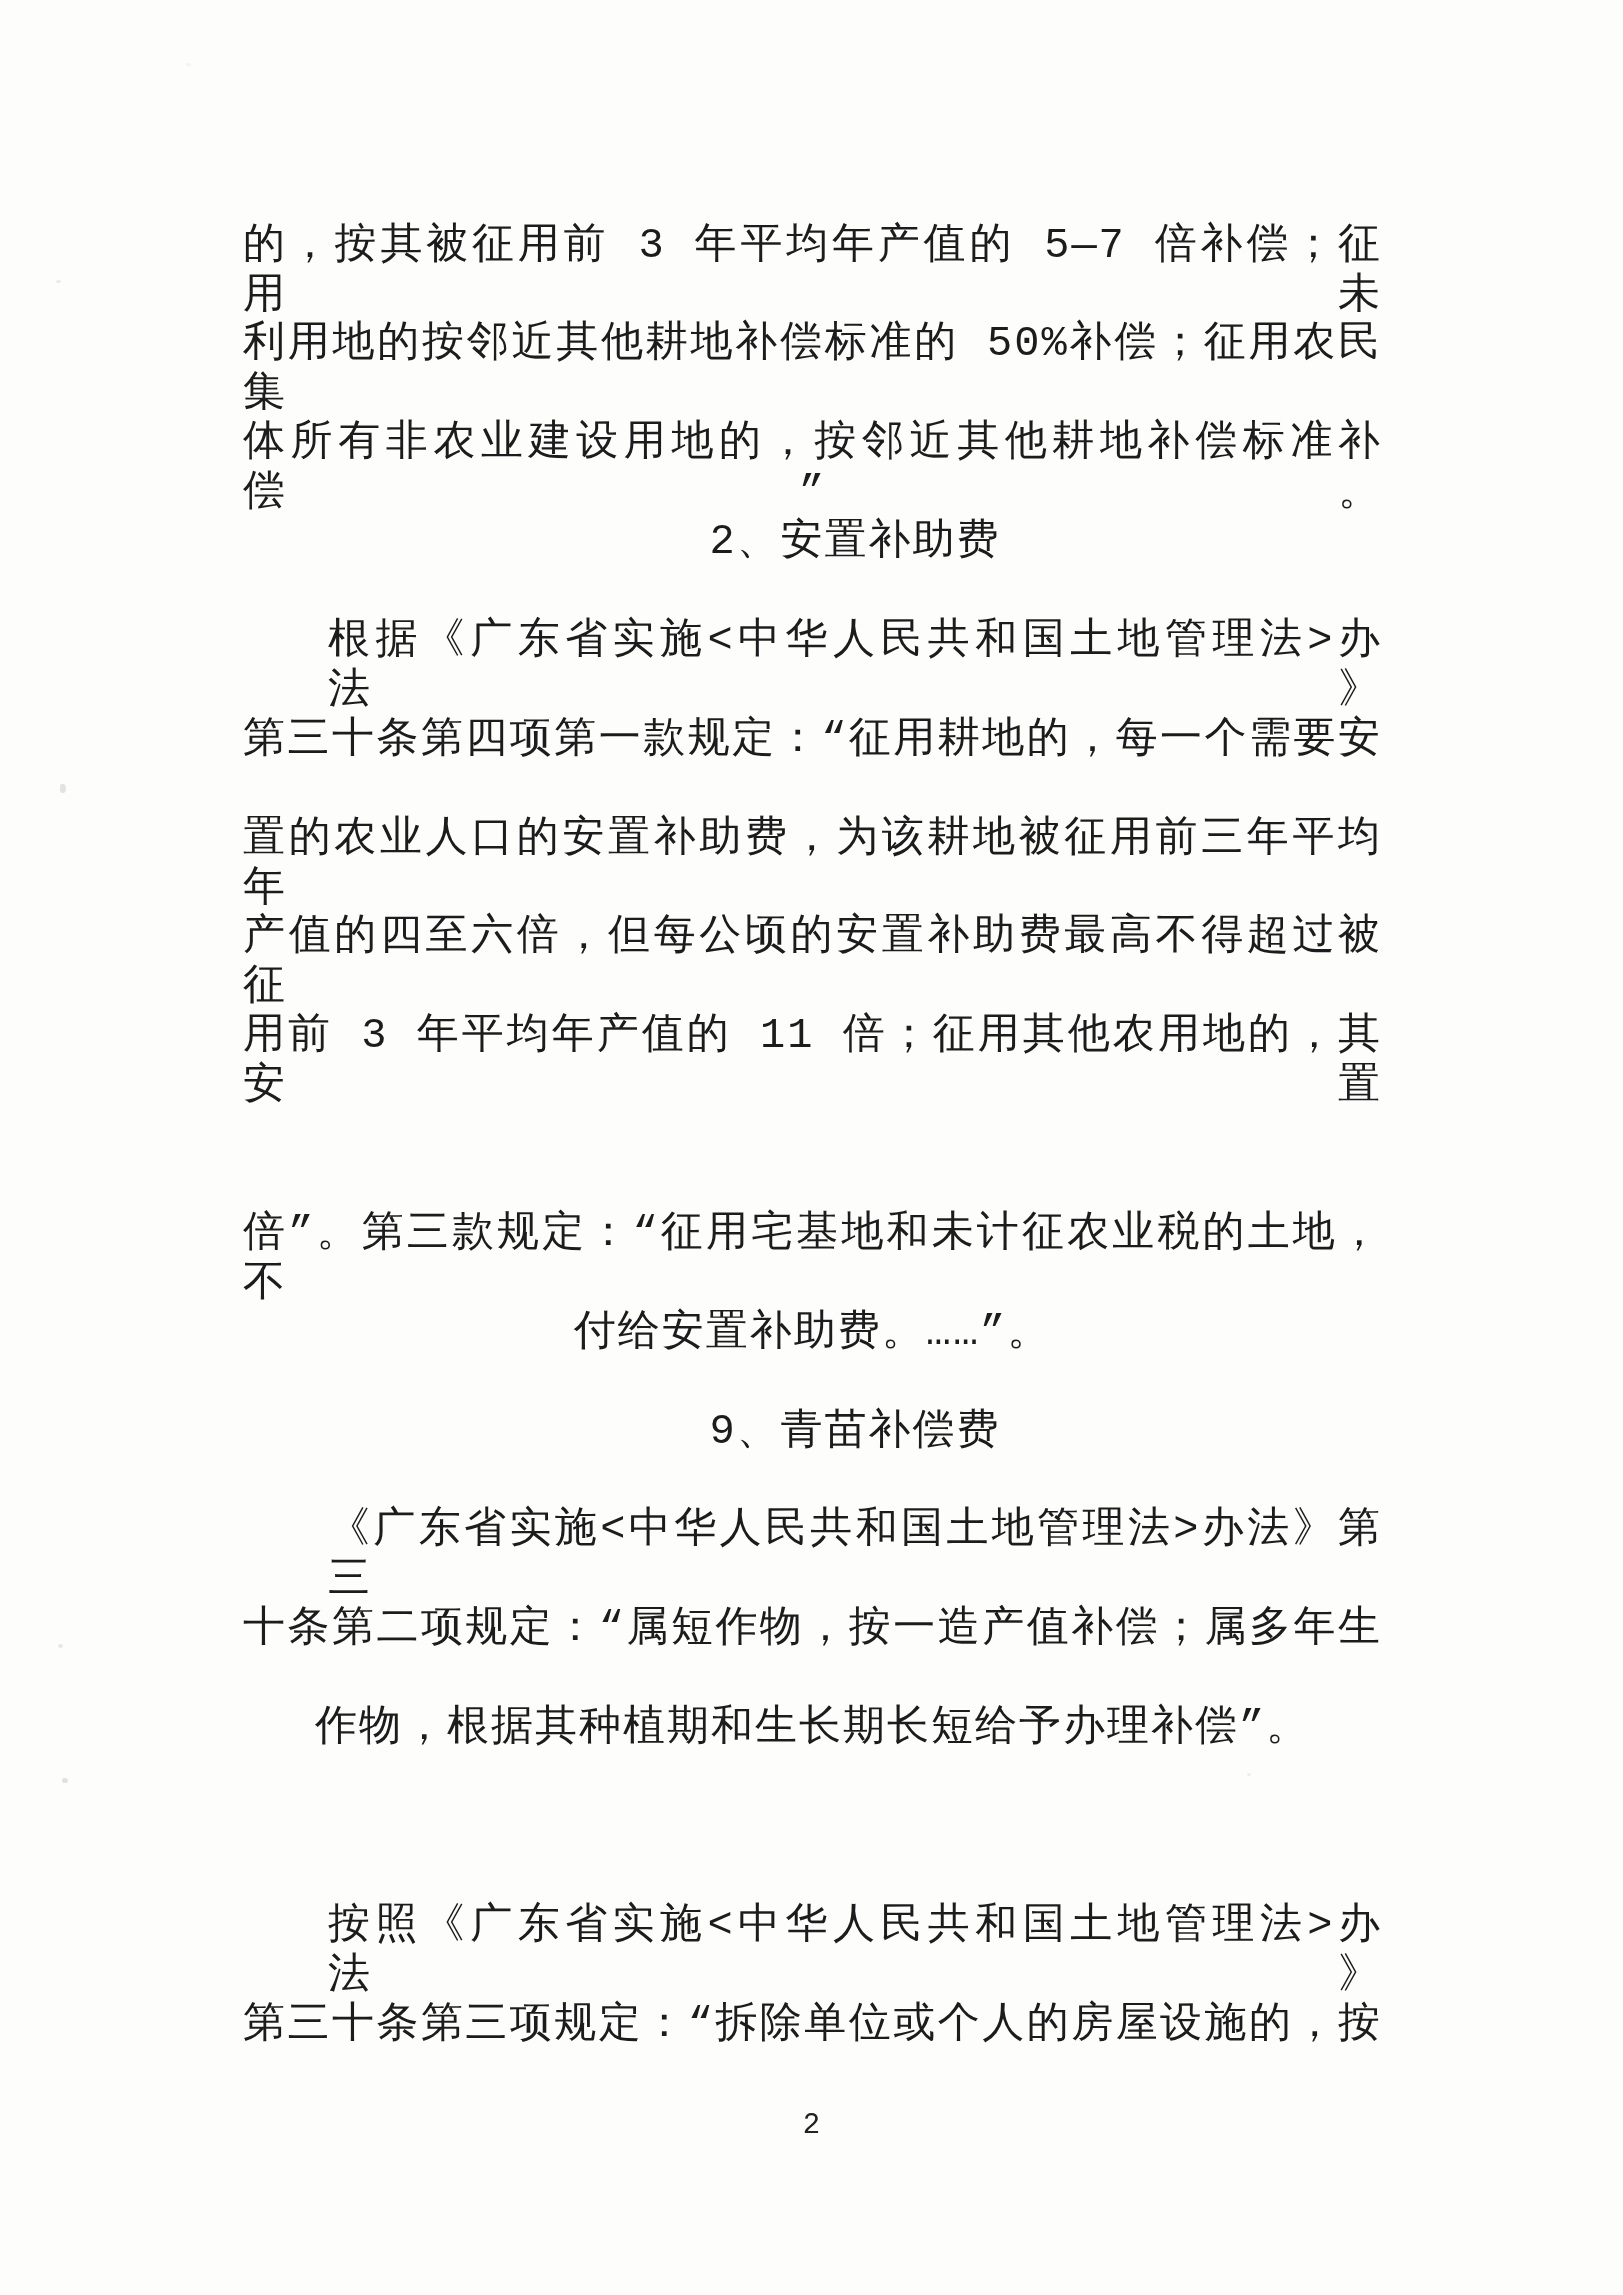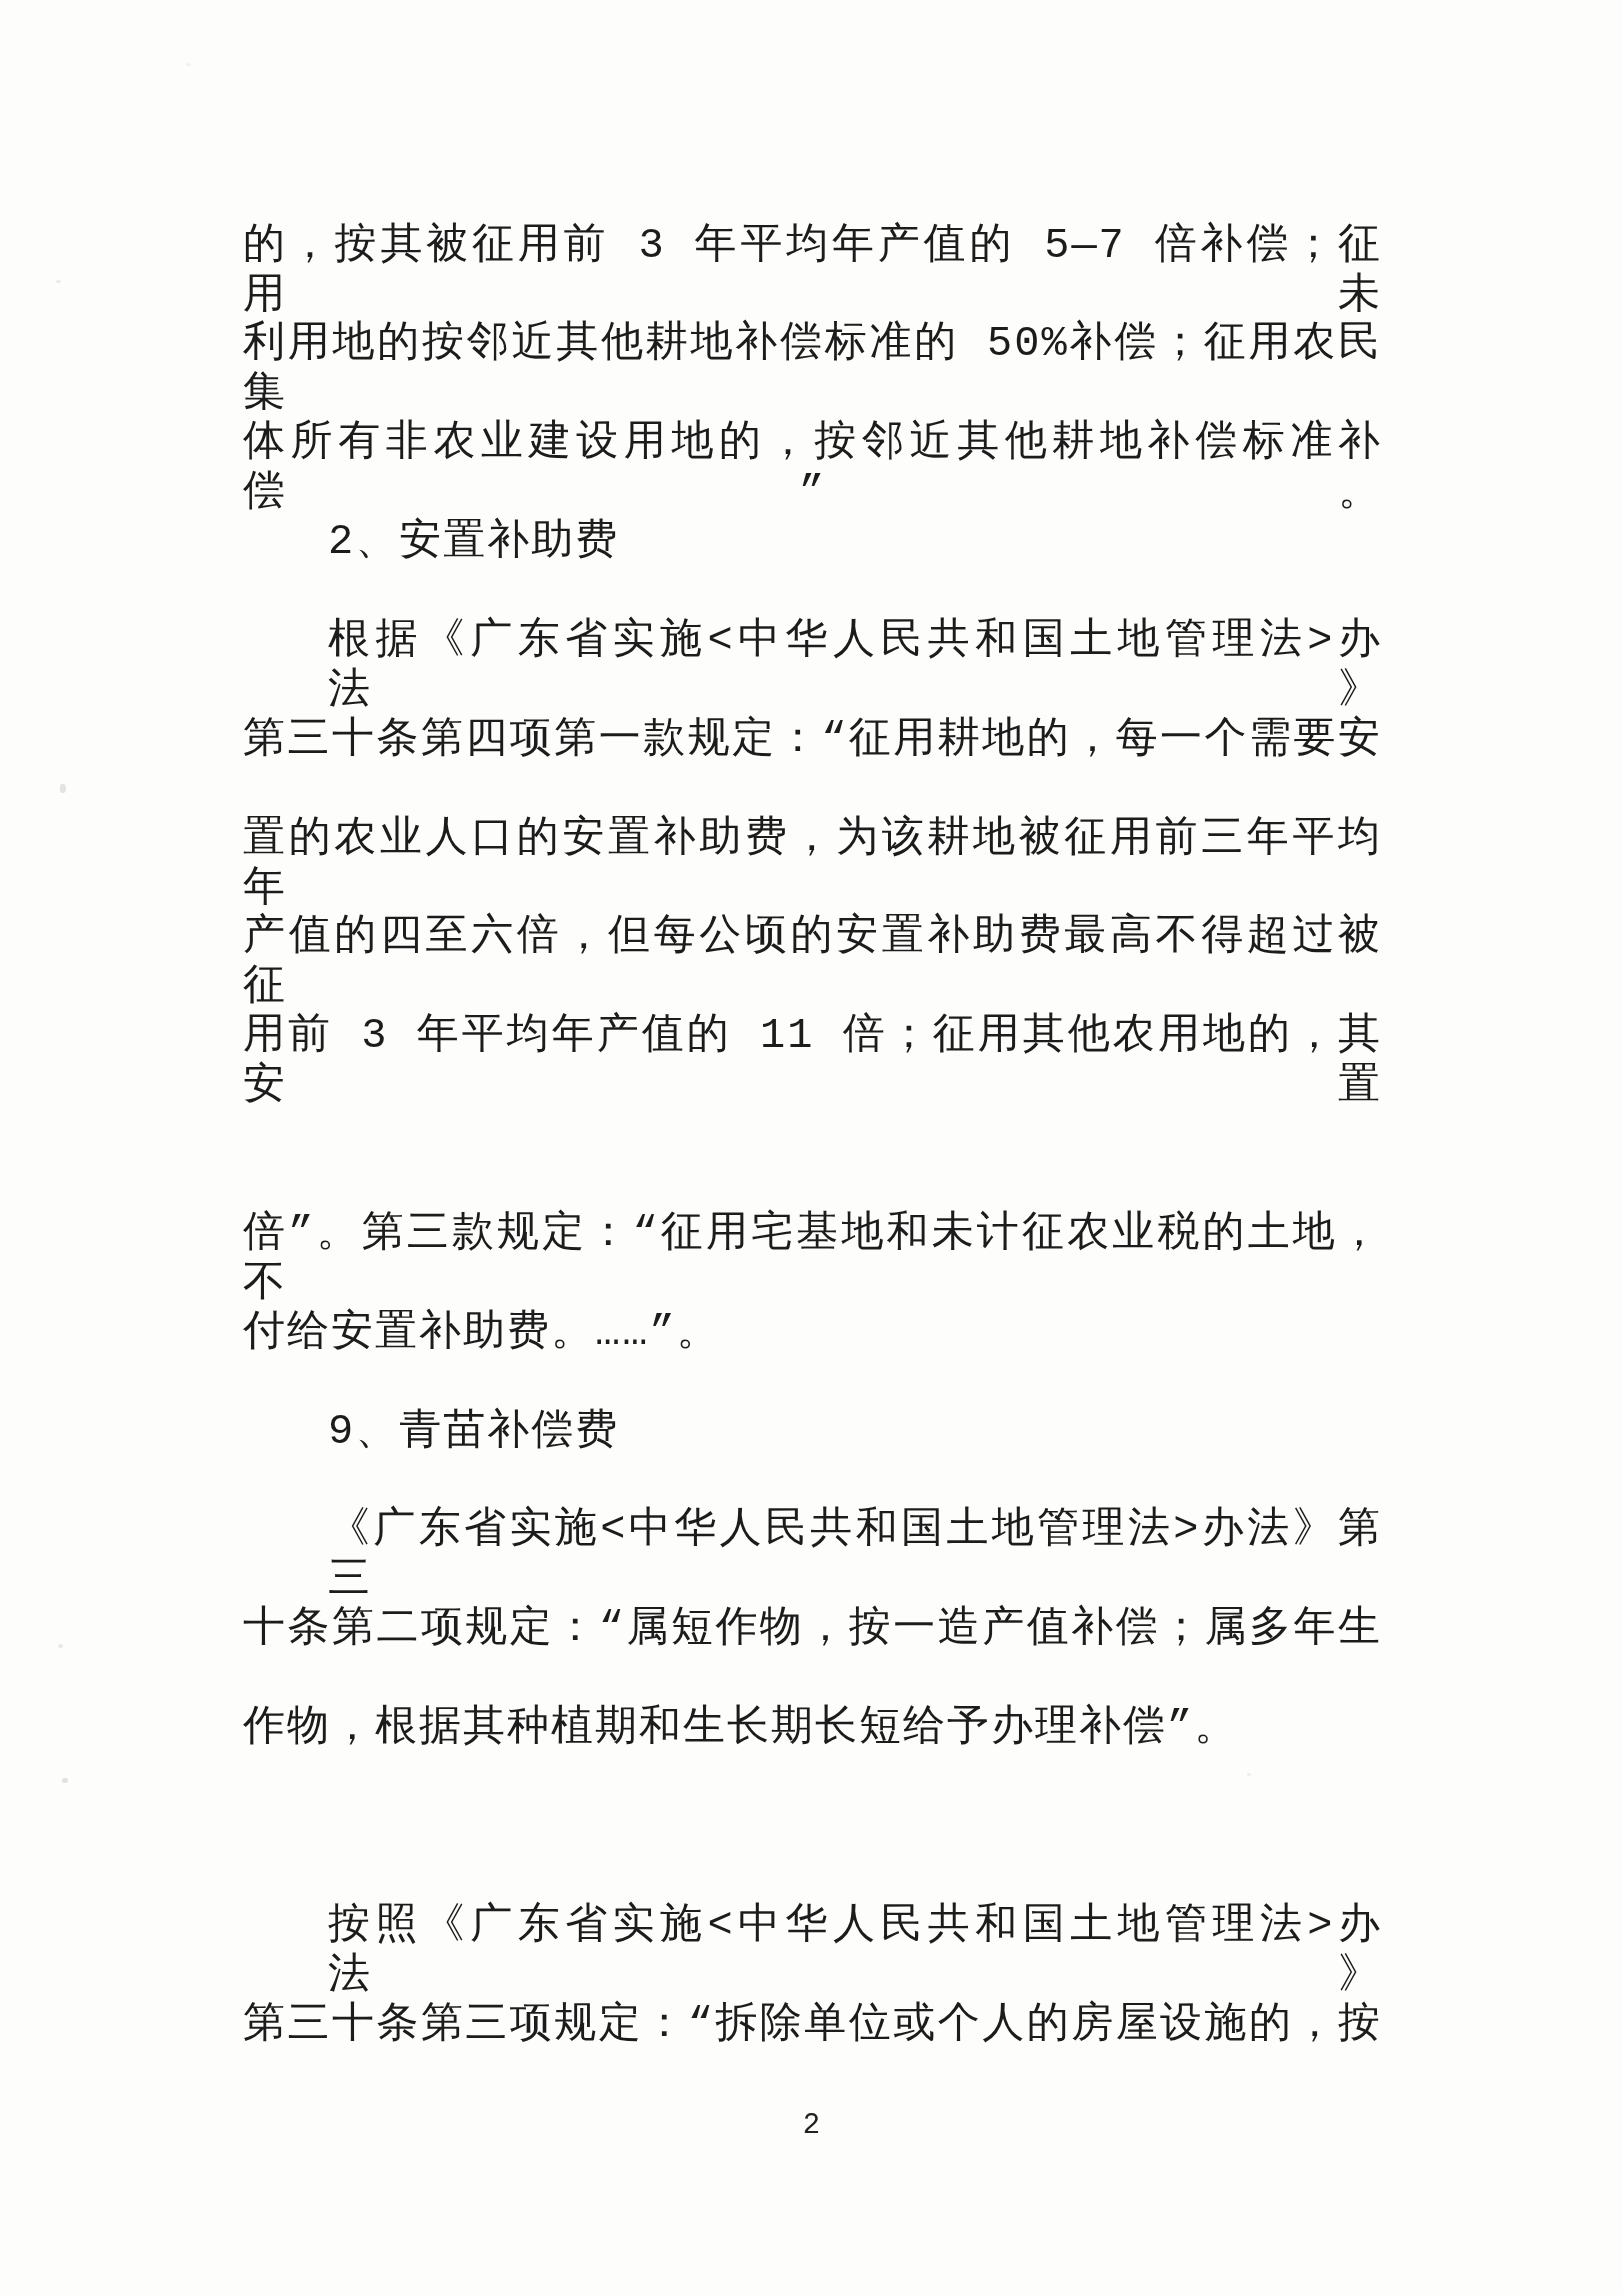--- a/index.html
+++ b/index.html
@@ -19,20 +19,21 @@
   .textline {
     position: absolute;
     left: 243px;
     width: 1139px;
     box-sizing: border-box;
     font-size: 42px;
     line-height: 50px;
     letter-spacing: 2px;
     white-space: nowrap;
     color: #1c1c1c;
+    text-align: center;
     -webkit-font-smoothing: antialiased;
   }
   
   .fill {
     white-space: normal;
     text-align: justify;
     text-align-last: justify;
   }
   
   .indent {

